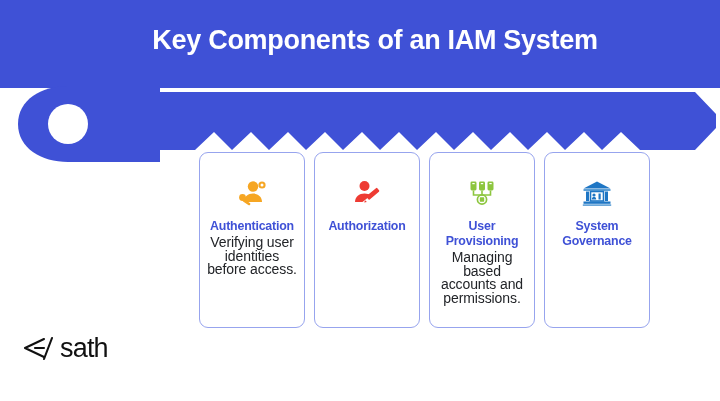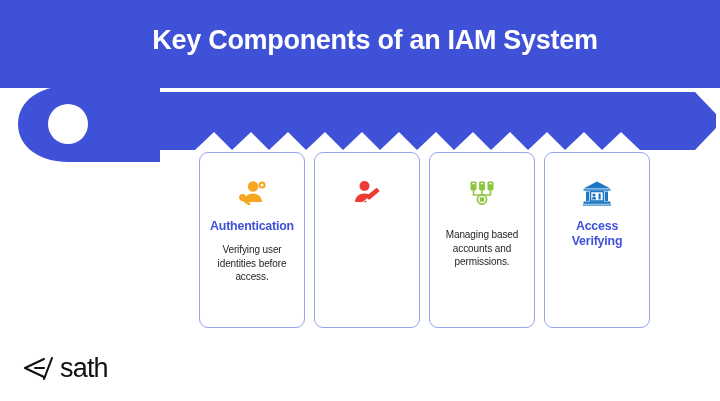--- a/index.html
+++ b/index.html
@@ -86,33 +86,33 @@
   .card-icon svg { display: block; }
   .card-title {
     color: #3F51D6;
     font-size: 12.4px;
     font-weight: bold;
     text-align: center;
     line-height: 15px;
     letter-spacing: -0.2px;
   }
   .card-desc {
-    margin-top: 9px;
+    margin-top: 2px;
     color: #222428;
-    font-size: 10px;
+    font-size: 14px;
     line-height: 13.5px;
     text-align: center;
     letter-spacing: -0.1px;
   }
 
   
   .logo {
     position: absolute;
     left: 22px;
-    top: 354px;
+    top: 334px;
     display: flex;
     align-items: center;
     gap: 2px;
   }
   .logo-mark { display: block; }
   .logo-text {
     font-size: 27px;
     color: #111111;
     letter-spacing: -0.8px;
     line-height: 28px;
@@ -193,56 +193,58 @@
 
     <div class="card">
       <div class="card-icon">
         <svg width="30" height="28" viewBox="0 0 30 28" xmlns="http://www.w3.org/2000/svg">
           <circle cx="12.5" cy="6" r="5" fill="#EE3B33"></circle>
           <path d="M3 22 C3 16.5 7.3 13.4 12.5 13.4 C15 13.4 17.2 14.1 18.9 15.3 L10.5 22 Z" fill="#EE3B33"></path>
           <rect x="14" y="16.5" width="14" height="4.6" rx="1" transform="rotate(-40 14 16.5)" fill="#EE3B33"></rect>
           <path d="M12.2 22.6 L14.9 21.9 L13 20.2 Z" fill="#EE3B33"></path>
         </svg>
       </div>
+      <div class="card-title">Authorization</div>
     </div>
 
     <div class="card">
       <div class="card-icon">
         <svg width="30" height="28" viewBox="0 0 30 28" xmlns="http://www.w3.org/2000/svg">
           <rect x="3.5" y="1.5" width="6" height="9" rx="1.4" fill="#8DC63F"></rect>
           <rect x="12" y="1.5" width="6" height="9" rx="1.4" fill="#8DC63F"></rect>
           <rect x="20.5" y="1.5" width="6" height="9" rx="1.4" fill="#8DC63F"></rect>
           <rect x="5.3" y="3" width="2.4" height="1.2" fill="#FFFFFF"></rect>
           <rect x="13.8" y="3" width="2.4" height="1.2" fill="#FFFFFF"></rect>
           <rect x="22.3" y="3" width="2.4" height="1.2" fill="#FFFFFF"></rect>
           <path d="M6.5 10.5 L6.5 15 L23.5 15 L23.5 10.5" stroke="#8DC63F" stroke-width="1.6" fill="none"></path>
           <path d="M15 10.5 L15 15" stroke="#8DC63F" stroke-width="1.6" fill="none"></path>
           <circle cx="15" cy="19.5" r="4.6" fill="none" stroke="#8DC63F" stroke-width="1.7"></circle>
           <rect x="12.8" y="17.3" width="4.4" height="4.4" rx="0.6" fill="#8DC63F"></rect>
         </svg>
       </div>
+      <div class="card-title">User Provisioning</div>
       <div class="card-desc">Managing based accounts and permissions.</div>
     </div>
 
     <div class="card">
       <div class="card-icon">
         <svg width="30" height="28" viewBox="0 0 30 28" xmlns="http://www.w3.org/2000/svg">
           <path d="M15 1.5 L28.5 8.5 L1.5 8.5 Z" fill="#1F76C4"></path>
           <rect x="1.5" y="9" width="27" height="2" fill="#5C9FD6"></rect>
           <rect x="4" y="11.5" width="3" height="9.5" fill="#1F76C4"></rect>
           <rect x="23" y="11.5" width="3" height="9.5" fill="#1F76C4"></rect>
           <rect x="8.5" y="11.5" width="13" height="9.5" fill="none" stroke="#1F76C4" stroke-width="1.6"></rect>
           <circle cx="12" cy="15" r="1.6" fill="#1F76C4"></circle>
           <path d="M9.8 19.5 C9.8 17.6 10.8 16.8 12 16.8 C13.2 16.8 14.2 17.6 14.2 19.5 Z" fill="#1F76C4"></path>
           <rect x="16.5" y="13.5" width="2.2" height="6" fill="#1F76C4"></rect>
           <rect x="1.5" y="21.5" width="27" height="2.3" fill="#1F76C4"></rect>
           <rect x="0.8" y="24.3" width="28.4" height="1.6" fill="#5C9FD6"></rect>
         </svg>
       </div>
-      <div class="card-title">Access Verifying</div>
+      <div class="card-title">System Governance</div>
     </div>
 
   </div>
 
   <div class="logo">
     <svg class="logo-mark" width="36" height="28" viewBox="0 0 36 28" xmlns="http://www.w3.org/2000/svg">
       <path d="M22 5 L3 14 L22 23" stroke="#111111" stroke-width="2.1" fill="none" stroke-linecap="round" stroke-linejoin="round"></path>
       <path d="M13 14 L22 14" stroke="#111111" stroke-width="2.1" fill="none" stroke-linecap="round"></path>
       <path d="M30 4 L22 25" stroke="#111111" stroke-width="2.1" fill="none" stroke-linecap="round"></path>
     </svg>

